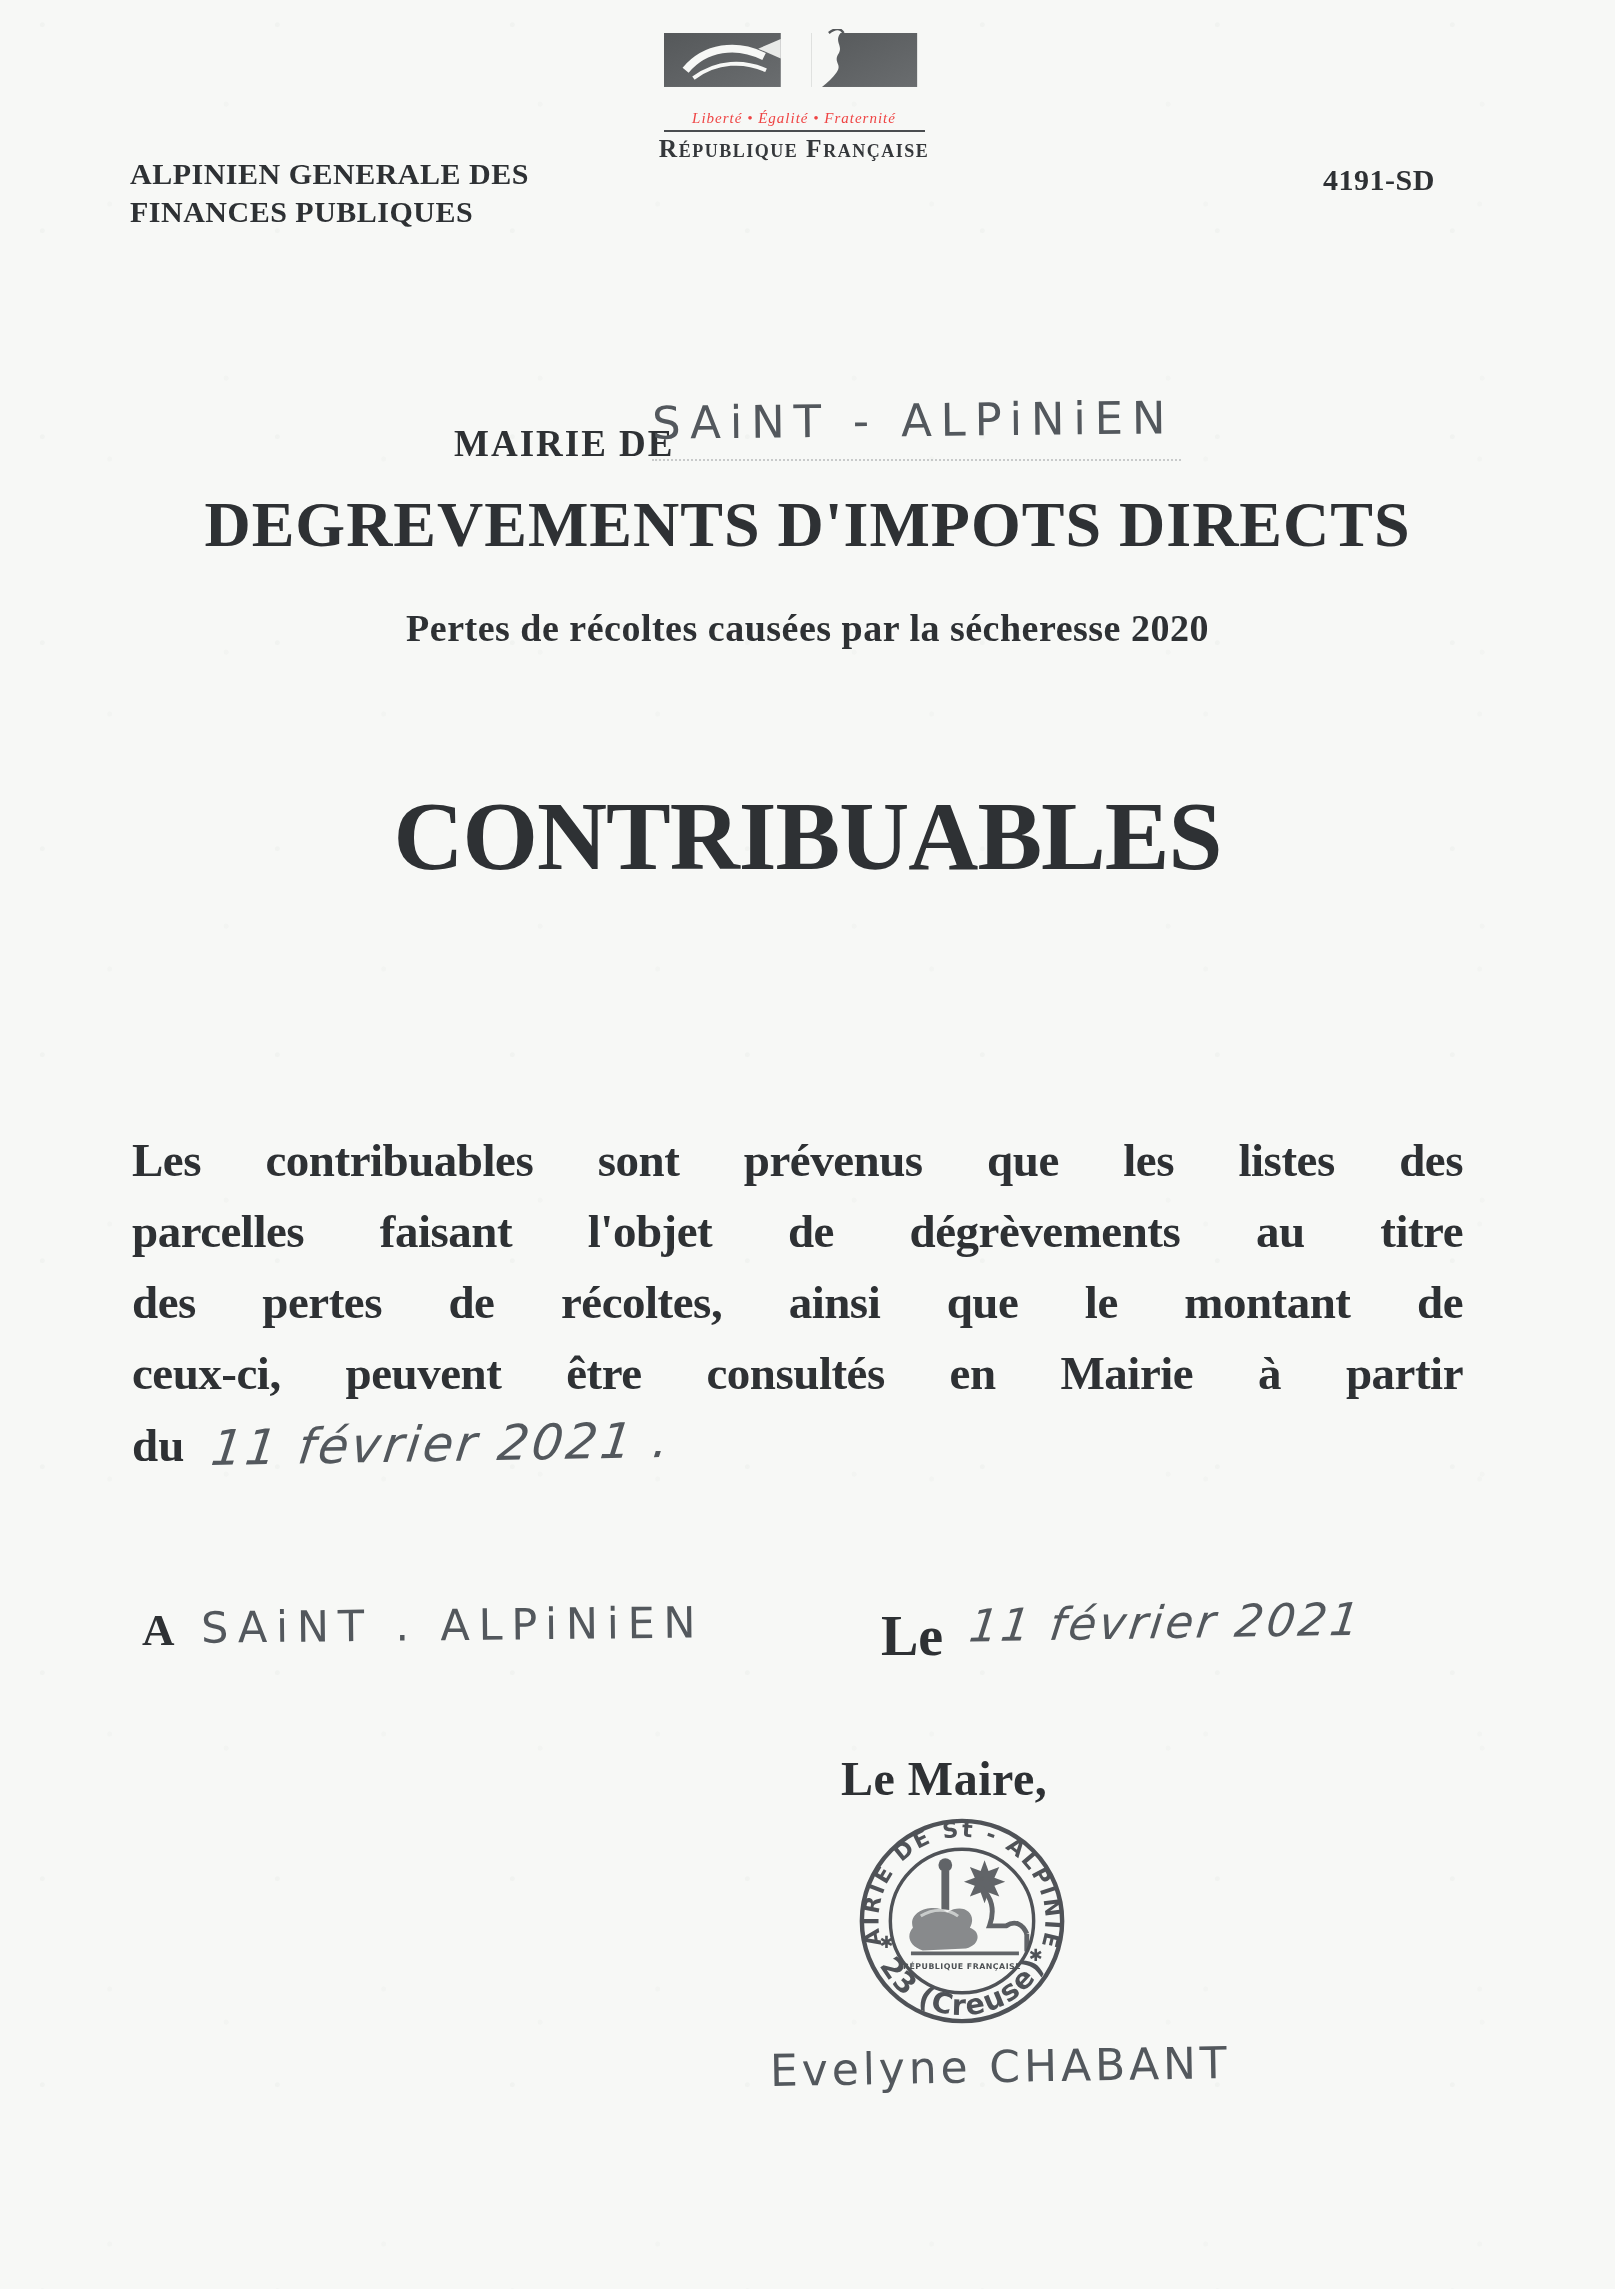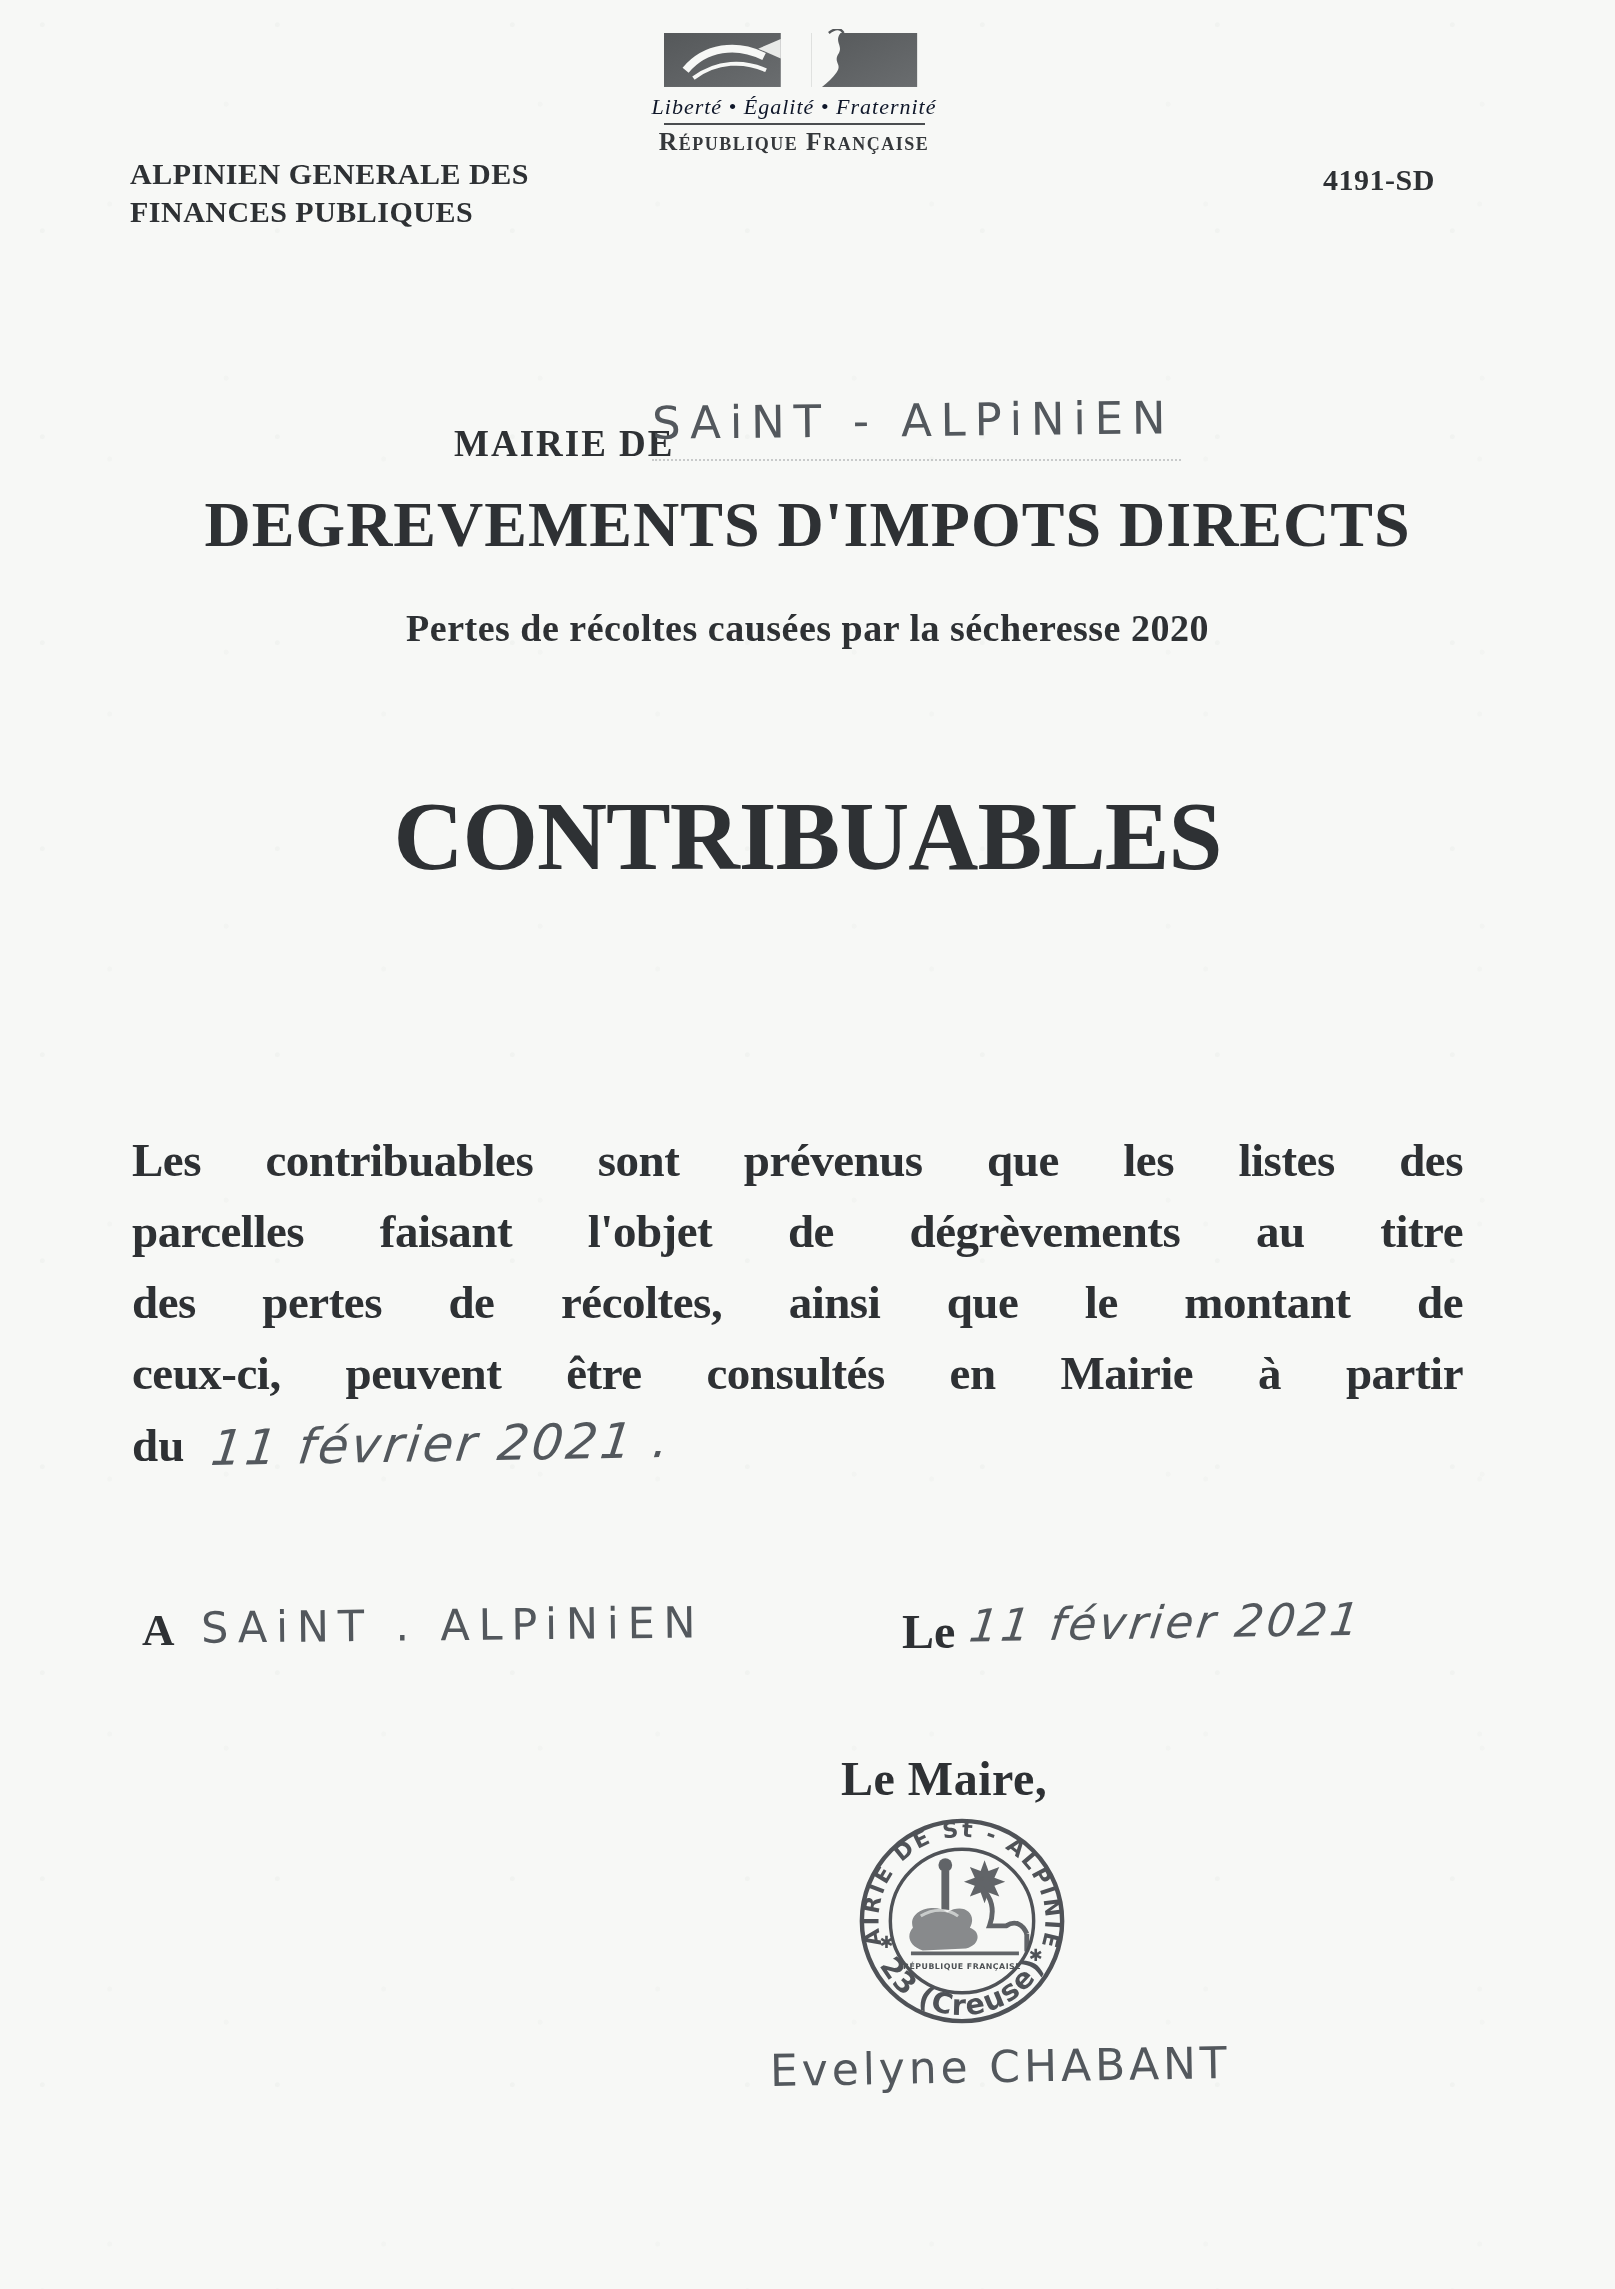--- a/index.html
+++ b/index.html
@@ -18,22 +18,22 @@
       radial-gradient(circle at 18% 12%, rgba(190,198,192,.10) 0 2px, transparent 2.9px),
       radial-gradient(circle at 72% 38%, rgba(190,198,192,.08) 0 2px, transparent 2.9px),
       radial-gradient(circle at 40% 80%, rgba(190,198,192,.08) 0 2px, transparent 2.9px);
     background-size:235px 206px, 314px 274px, 274px 255px;
   }
   .abs{position:absolute;}
   
   .logo-block{left:588px;top:29px;width:412px;text-align:center;}
   .logo-svg{display:block;margin:0 auto;}
   .motto{
-    margin-top:4px;font-style:italic;font-size:22px;letter-spacing:1px;
-    color:#0f172a;font-family:"Liberation Serif",serif;
+    margin-top:20px;font-style:italic;font-size:15px;letter-spacing:1px;
+    color:#ef4444;font-family:"Liberation Serif",serif;
   }
   .logo-rule{height:2px;background:#4a4d50;width:261px;margin:2.9px auto 2px auto;}
   .republique{
     font-variant:small-caps;font-size:25.5px;font-weight:600;letter-spacing:1.5px;color:#35383b;
   }
   .agency{left:130px;top:155px;font-size:30px;font-weight:bold;letter-spacing:0.5px;line-height:38px;}
   .form-number{left:1323px;top:163px;font-size:30px;font-weight:bold;letter-spacing:0.5px;}
   
   .mairie-row{left:0;top:394px;width:1615px;height:78px;}
   .mairie-label{position:absolute;left:454px;top:13.7px;font-size:37px;font-weight:bold;letter-spacing:2px;margin-top:14px;}
@@ -62,21 +62,21 @@
     text-align:justify;text-align-last:justify;
     height:71px;line-height:71px;letter-spacing:-0.5px;
   }
   .body-last{display:flex;align-items:baseline;height:76px;line-height:71px;}
   .body-last .printed-du{font-weight:bold;}
   .body-last .hand{font-size:49px;margin-left:27.4px;}
   
   .closing-row{left:0;top:1590px;width:1615px;height:88px;}
   .place-label{position:absolute;left:142px;top:13.7px;font-size:45px;font-weight:bold;}
   .place-hand{position:absolute;left:201px;top:9.8px;font-size:43px;}
-  .date-label{position:absolute;left:902px;top:13.7px;font-size:48px;font-weight:bold;}
+  .date-label{position:absolute;left:881px;top:13.7px;font-size:56px;font-weight:bold;}
   .date-hand{position:absolute;left:970px;top:5.9px;font-size:45px;}
   .maire-title{left:841px;top:1751px;font-size:48px;font-weight:bold;letter-spacing:0.5px;}
   .signature{left:770px;top:2041px;font-size:44px;letter-spacing:3.9px;transform:rotate(-1deg);}
   
   .stamp{left:853px;top:1814px;opacity:.92;}
 </style>
 </head>
 <body>
 
 <div class="page">

